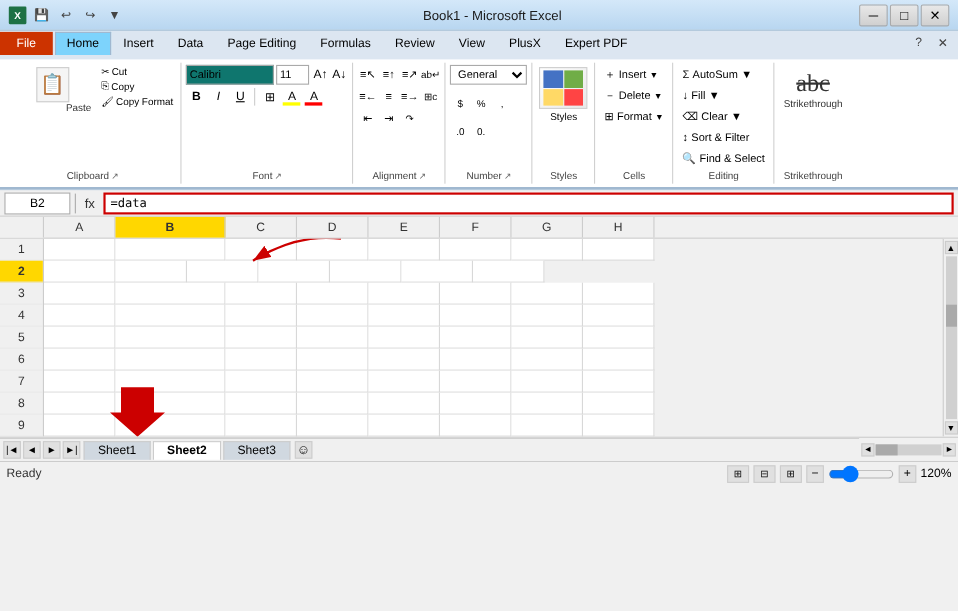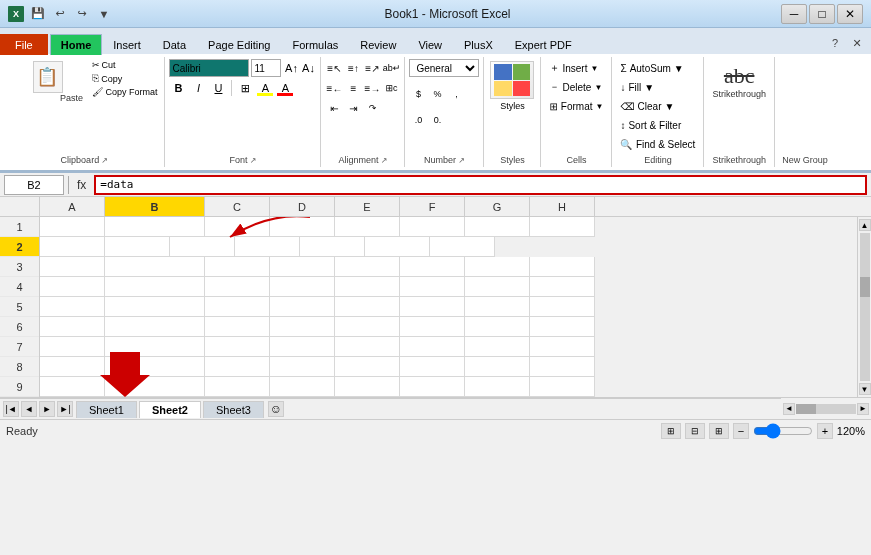--- a/index.html
+++ b/index.html
@@ -20,23 +20,23 @@
     #title-bar-right { display: flex; gap: 2px; }
     .title-btn { width: 26px; height: 20px; display: flex; align-items: center; justify-content: center; cursor: pointer; font-size: 12px; border: 1px solid #aaa; background: linear-gradient(to bottom, #e8e8e8, #d0d0d0); border-radius: 2px; }
     .excel-icon { width: 16px; height: 16px; background: #1e7145; display: flex; align-items: center; justify-content: center; color: white; font-size: 9px; font-weight: bold; border-radius: 1px; }
     .quick-access { display: flex; gap: 2px; }
     .qa-btn { width: 20px; height: 18px; display: flex; align-items: center; justify-content: center; cursor: pointer; font-size: 11px; color: #444; }
 
     
     #ribbon { background: #dce6f1; border-bottom: 1px solid #a0b8d0; }
 
     
-    #ribbon-tabs { display: flex; align-items: flex-end; height: 26px; padding-left: 0; }
+    #ribbon-tabs { display: flex; align-items: flex-start; height: 26px; padding-left: 0; }
     .ribbon-tab { padding: 4px 10px; font-size: 11px; cursor: pointer; border: 1px solid transparent; border-bottom: none; position: relative; top: 1px; }
-    .ribbon-tab.active { background: #22c55e; border-color: #a0b8d0; border-bottom-color: white; font-weight: bold; }
+    .ribbon-tab.active { background: #7dd3fc; border-color: #a0b8d0; border-bottom-color: white; font-weight: normal; }
     .ribbon-tab.file-tab { background: #cc3300; color: white; padding: 4px 14px; margin-right: 2px; }
 
     
     #ribbon-content {
       background: white;
       border-bottom: 2px solid #a0b8d0;
       padding: 3px 4px;
       display: flex;
       align-items: stretch;
       gap: 0;
@@ -451,23 +451,20 @@
         <div class="strike-btn">
           <div class="strike-icon">abc</div>
           <div class="strike-label">Strikethrough</div>
         </div>
       </div>
       <div class="ribbon-group-label">
         <span>Strikethrough</span>
       </div>
     </div>
 
-    <div class="ribbon-group new-group-area">
-      <div class="ribbon-group-label">New Group</div>
-    </div>
 
   </div>
 </div>
 
 <div id="formula-bar">
   <input id="cell-ref-box" value="B2" style="">
   <div id="formula-divider"></div>
   <div id="formula-icon">fx</div>
   <div id="formula-input-area">=data</div>
 </div>

